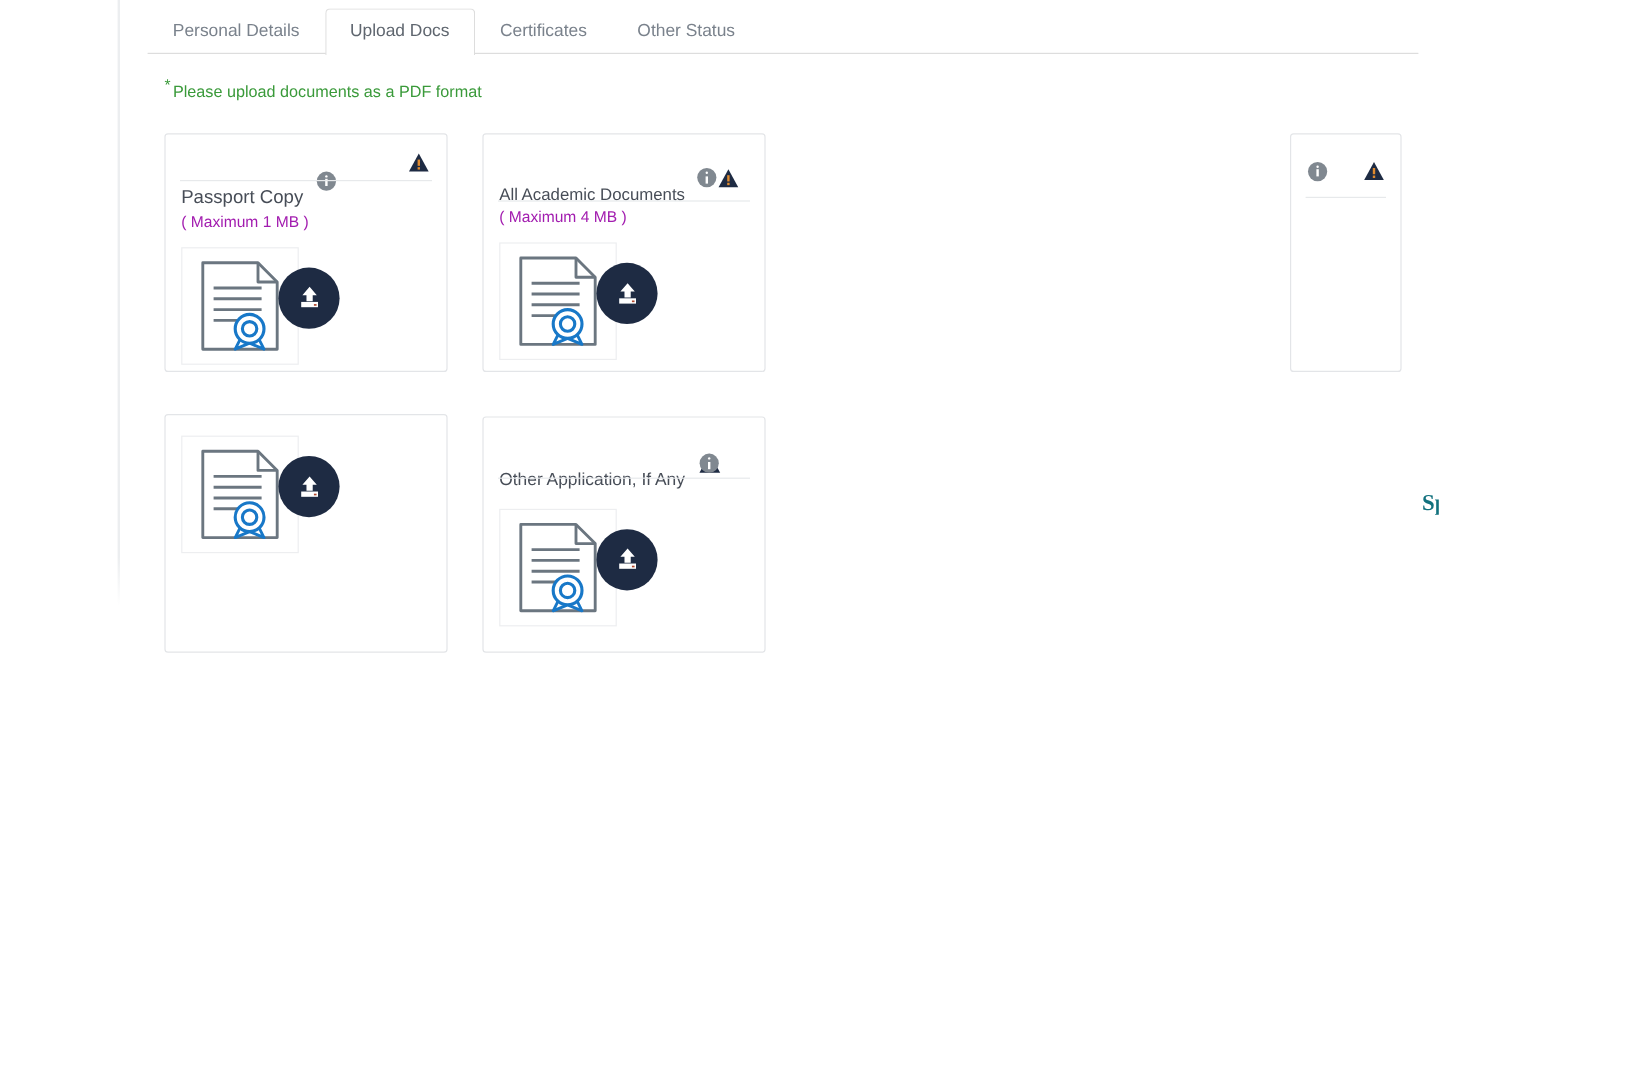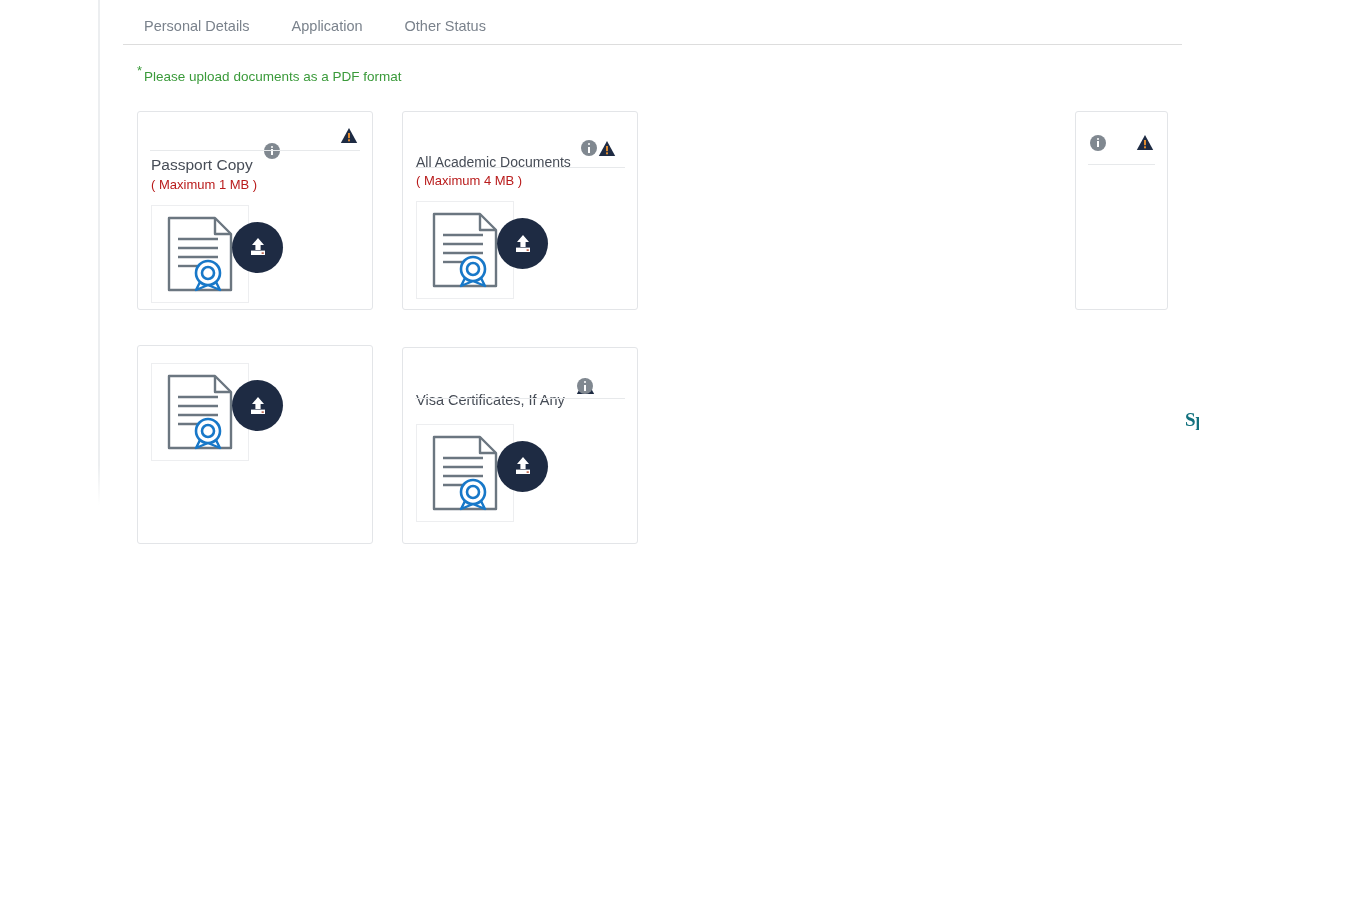--- a/index.html
+++ b/index.html
@@ -137,21 +137,21 @@
     color: #474d57;
     line-height: 1.15;
     white-space: nowrap;
     margin-top: 28px;
   }
   .card-title.small { font-size: 14px; }
   .card-title.tiny  { font-size: 14.5px; }
 
   .card-sub {
     font-size: 13px;
-    color: #b91c1c;
+    color: #a21caf;
     margin-top: 3px;
     white-space: nowrap;
     position: relative;
     z-index: 2;
     background: #ffffff;
     display: inline-block;
     padding-right: 4px;
   }
 
   
@@ -287,21 +287,22 @@
 </style>
 </head>
 <body>
 
 <div class="left-rule"></div>
 
 <div class="tabbar">
   <div class="tabbar-underline"></div>
   <div class="tabs">
     <div class="tab">Personal Details</div>
-    <div class="tab">Application</div>
+    <div class="tab active">Upload Docs</div>
+    <div class="tab">Certificates</div>
     <div class="tab">Other Status</div>
   </div>
 </div>
 
 <div class="note">
   <span class="star">*</span><span>Please upload documents as a PDF format</span>
 </div>
 
 <div class="cards">
 
@@ -436,21 +437,21 @@
             <rect x="6" y="16.6" width="14" height="4.4" fill="#ffffff"></rect>
             <rect x="16.6" y="18.4" width="2.2" height="1.4" fill="#b0452a"></rect>
           </svg>
         </button>
       </div>
     </div>
 
     <div class="card r1c1" style="top:2px; height:197px;">
       <div class="card-head">
         <div class="card-title-wrap">
-          <span class="card-title tiny">Visa Certificates, If Any</span>
+          <span class="card-title tiny">Other Application, If Any</span>
           <span class="icon-stack icon-gap">
             <span class="icon-warn">
               <svg width="19" height="18" viewBox="0 0 18 17">
                 <path d="M9 1 L17.2 16 L0.8 16 Z" fill="#1e2b43"></path>
               </svg>
             </span>
             <span class="icon-info"></span>
           </span>
         </div>
         <div class="card-divider" style="top:50px;"></div>

